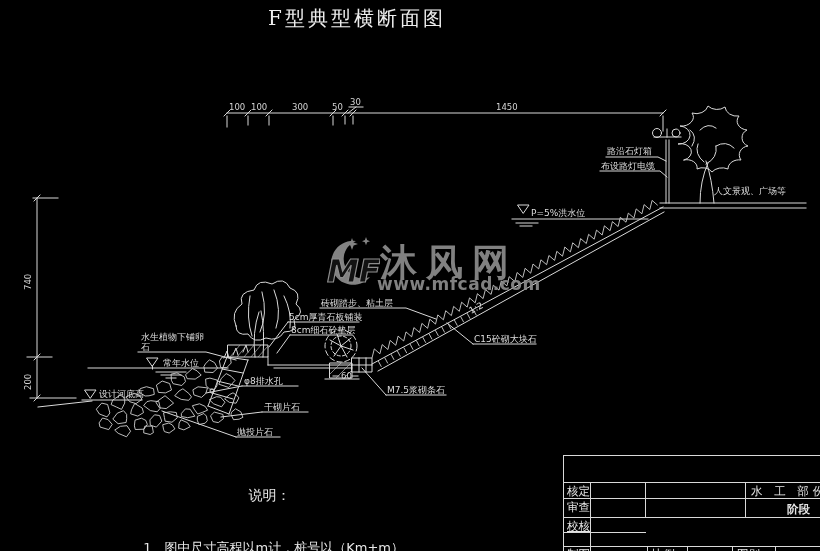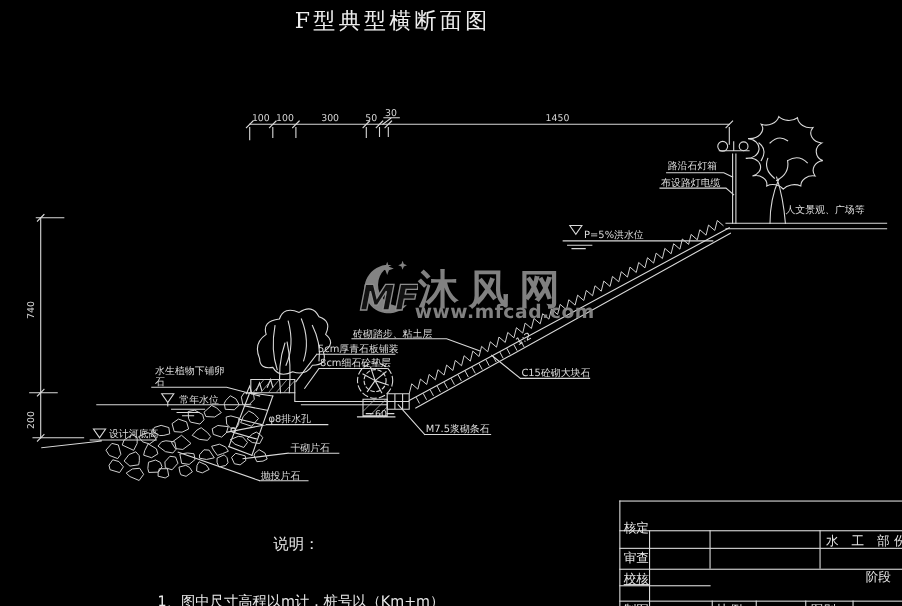--- a/index.html
+++ b/index.html
@@ -242,23 +242,23 @@
     <div class="tl" style="left:0;top:77px;width:83px;height:1px;"></div>
     <div class="tl" style="left:0;top:91px;width:257px;height:1px;"></div>
     <div class="tl" style="left:27px;top:27px;width:1px;height:69px;"></div>
     <div class="tl" style="left:82px;top:27px;width:1px;height:35px;"></div>
     <div class="tl" style="left:182px;top:27px;width:1px;height:35px;"></div>
     <div class="tl" style="left:84px;top:91px;width:1px;height:5px;"></div>
     <div class="tl" style="left:124px;top:91px;width:1px;height:5px;"></div>
     <div class="tl" style="left:169px;top:91px;width:1px;height:5px;"></div>
     <div class="tl" style="left:212px;top:91px;width:1px;height:5px;"></div>
 
-    <div class="tb-label" style="left:4px;top:18px;">核定</div>
+    <div class="tb-label" style="left:4px;top:29px;">核定</div>
     <div class="tb-label" style="left:4px;top:45px;">审查</div>
     <div class="tb-label" style="left:4px;top:64px;text-decoration:underline;">校核</div>
     <div class="tb-label" style="left:4px;top:96px;">设计</div>
     <div class="tb-label" style="left:4px;top:92px;">制图</div>
     <div class="tb-label" style="left:188px;top:29px;letter-spacing:4px;">水 工 部份</div>
-    <div class="tb-label" style="left:224px;top:62px;">阶段</div>
+    <div class="tb-label" style="left:224px;top:47px;font-weight:bold;">阶段</div>
     <div class="tb-label" style="left:89px;top:92px;">比例</div>
     <div class="tb-label" style="left:174px;top:92px;">图别</div>
   </div>
 </div>
 
 </body></html>

